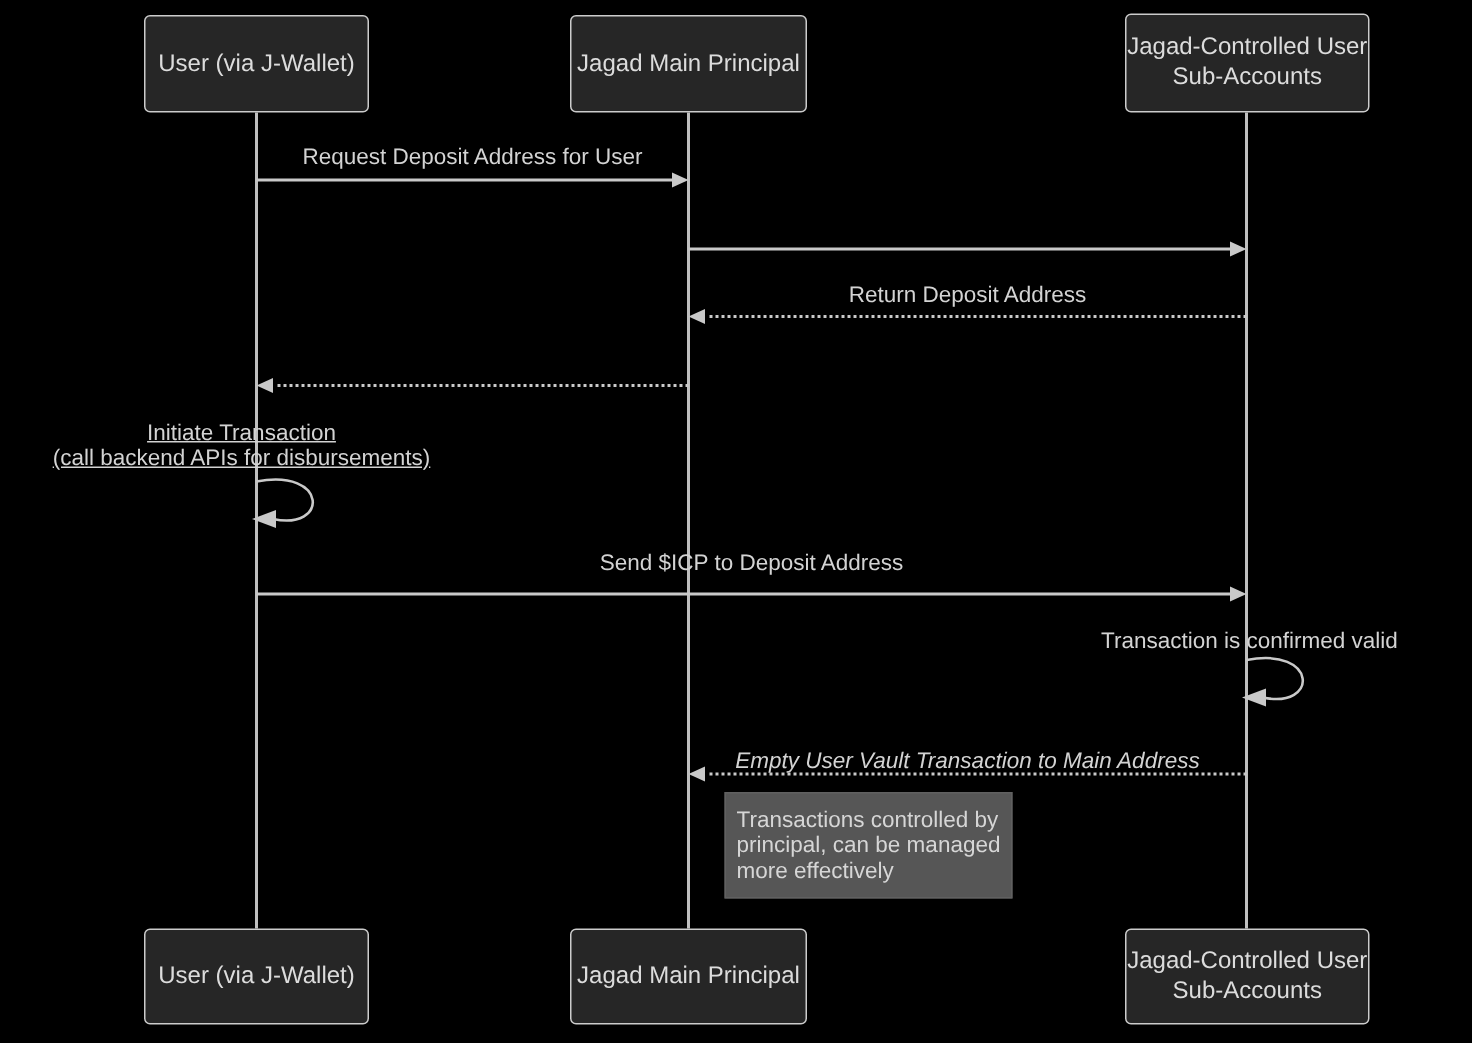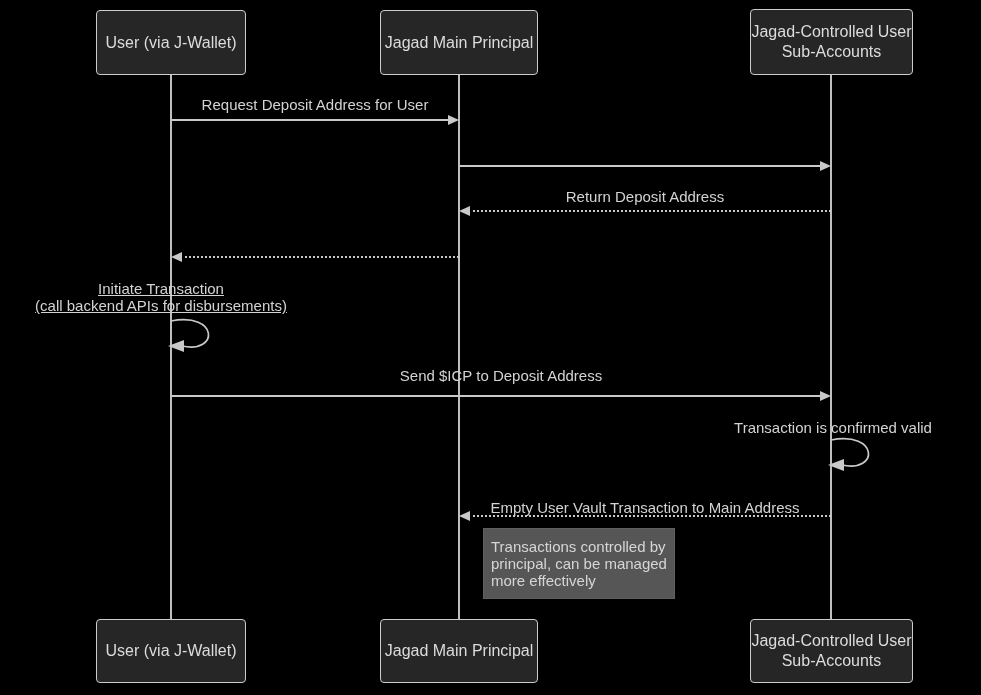--- a/index.html
+++ b/index.html
@@ -133,21 +133,21 @@
   <div class="msg-label" style="left:351px; top:367px; width:300px;">Send $ICP to Deposit Address</div>
   <div class="line-solid" style="left:171px; top:395px; width:652px;"></div>
   <div class="arrow-right" style="left:820px; top:391px;"></div>
 
   <div class="msg-label" style="left:683px; top:419px; width:300px;">Transaction is confirmed valid</div>
   <svg class="self-loop" style="left:819px; top:431px;" viewBox="0 0 80 45">
     <path d="M 12 9 C 60 0, 60 42, 23 34"></path>
     <polygon points="25,28 9,34 25,40"></polygon>
   </svg>
 
-  <div class="msg-label" style="left:445px; top:499px; width:400px;">Empty User Vault Transaction to Main Address</div>
+  <div class="msg-label" style="left:445px; top:499px; width:400px;font-style:italic;">Empty User Vault Transaction to Main Address</div>
   <div class="line-dotted" style="left:468px; top:515px; width:363px;"></div>
   <div class="arrow-left" style="left:459px; top:511px;"></div>
 
   <div class="note" style="left:483px; top:528px; width:192px; height:71px;">Transactions controlled by
 principal, can be managed
 more effectively</div>
 
   <div class="actor" style="left:96px; top:619px; width:150px; height:64px;">User (via J-Wallet)</div>
   <div class="actor" style="left:380px; top:619px; width:158px; height:64px;">Jagad Main Principal</div>
   <div class="actor" style="left:750px; top:619px; width:163px; height:64px;">Jagad-Controlled User

